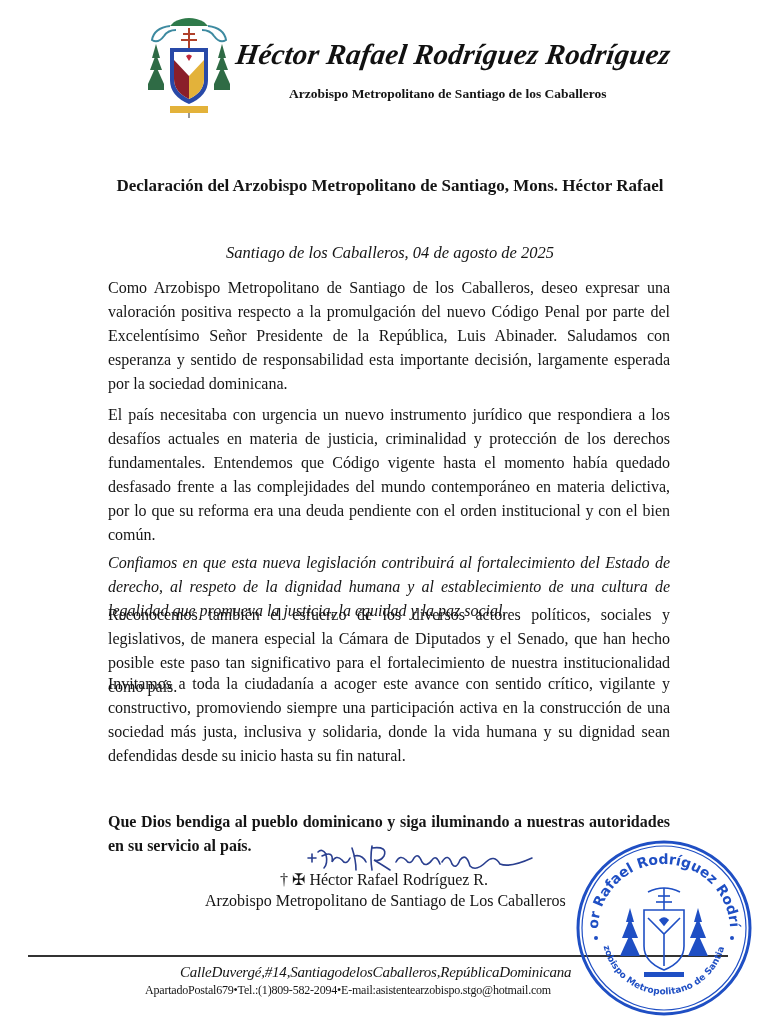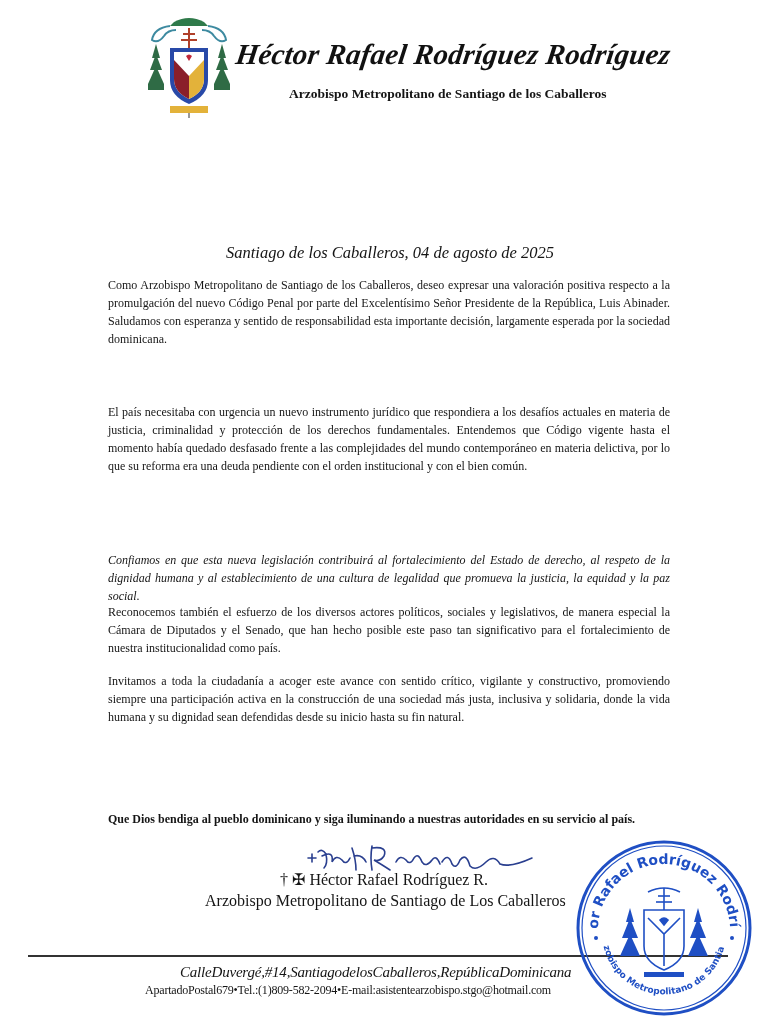--- a/index.html
+++ b/index.html
@@ -20,21 +20,21 @@
   .title {
     position: absolute; left: 100px; top: 174px; width: 580px; text-align: center;
     font-weight: bold; font-size: 17px; line-height: 23px;
   }
   .dateline {
     position: absolute; left: 100px; top: 233px; width: 580px; text-align: center;
     font-style: italic; font-size: 16.5px; margin-top: 10px;
   }
   .para {
     position: absolute; left: 108px; width: 562px; text-align: justify;
-    font-size: 12px; line-height: 18px;
+    font-size: 16px; line-height: 24px;
   }
   .sig-scrawl {
     position: absolute; left: 300px; top: 840px; width: 270px; height: 36px;
   }
   .sig-name { position: absolute; left: 280px; top: 870px; font-size: 16px; white-space: nowrap; }
   .sig-title { position: absolute; left: 205px; top: 892px; font-size: 16px; white-space: nowrap; }
   .footer-line { position: absolute; left: 28px; top: 955px; width: 700px; height: 1.5px; background: #333; }
   .footer-addr { position: absolute; left: 180px; top: 964px; font-size: 15px; white-space: nowrap; letter-spacing: -0.2px; font-style: italic; }
   .footer-contact { position: absolute; left: 145px; top: 983px; font-size: 12px; white-space: nowrap; letter-spacing: -0.2px; }
   .seal { position: absolute; left: 574px; top: 838px; width: 180px; height: 180px; }
@@ -76,20 +76,21 @@
     <path d="M40 42 Q43 39 46 42 L43 47 Z" fill="#c0283a"></path>
 
     <rect x="24" y="92" width="38" height="7" fill="#e3b23a"></rect>
     <line x1="43" y1="99" x2="43" y2="104" stroke="#333" stroke-width="1"></line>
   </svg>
   <div class="script-name">Héctor Rafael Rodríguez Rodríguez</div>
   <div class="subhead">Arzobispo Metropolitano de Santiago de los Caballeros</div>
 </div>
 
 <div class="title">
+  <div>Declaración del Arzobispo Metropolitano de Santiago, Mons. Héctor Rafael</div>
 </div>
 
 <div class="dateline">Santiago de los Caballeros, 04 de agosto de 2025</div>
 
 <div class="para" style="top:276px;">Como Arzobispo Metropolitano de Santiago de los Caballeros, deseo expresar una valoración positiva respecto a la promulgación del nuevo Código Penal por parte del Excelentísimo Señor Presidente de la República, Luis Abinader. Saludamos con esperanza y sentido de responsabilidad esta importante decisión, largamente esperada por la sociedad dominicana.</div>
 <div class="para" style="top:403px;">El país necesitaba con urgencia un nuevo instrumento jurídico que respondiera a los desafíos actuales en materia de justicia, criminalidad y protección de los derechos fundamentales. Entendemos que Código vigente hasta el momento había quedado desfasado frente a las complejidades del mundo contemporáneo en materia delictiva, por lo que su reforma era una deuda pendiente con el orden institucional y con el bien común.</div>
 <div class="para" style="top:551px;font-style:italic;">Confiamos en que esta nueva legislación contribuirá al fortalecimiento del Estado de derecho, al respeto de la dignidad humana y al establecimiento de una cultura de legalidad que promueva la justicia, la equidad y la paz social.</div>
 <div class="para" style="top:603px;">Reconocemos también el esfuerzo de los diversos actores políticos, sociales y legislativos, de manera especial la Cámara de Diputados y el Senado, que han hecho posible este paso tan significativo para el fortalecimiento de nuestra institucionalidad como país.</div>
 <div class="para" style="top:672px;">Invitamos a toda la ciudadanía a acoger este avance con sentido crítico, vigilante y constructivo, promoviendo siempre una participación activa en la construcción de una sociedad más justa, inclusiva y solidaria, donde la vida humana y su dignidad sean defendidas desde su inicio hasta su fin natural.</div>
 <div class="para" style="top:810px;font-weight:bold;">Que Dios bendiga al pueblo dominicano y siga iluminando a nuestras autoridades en su servicio al país.</div>

